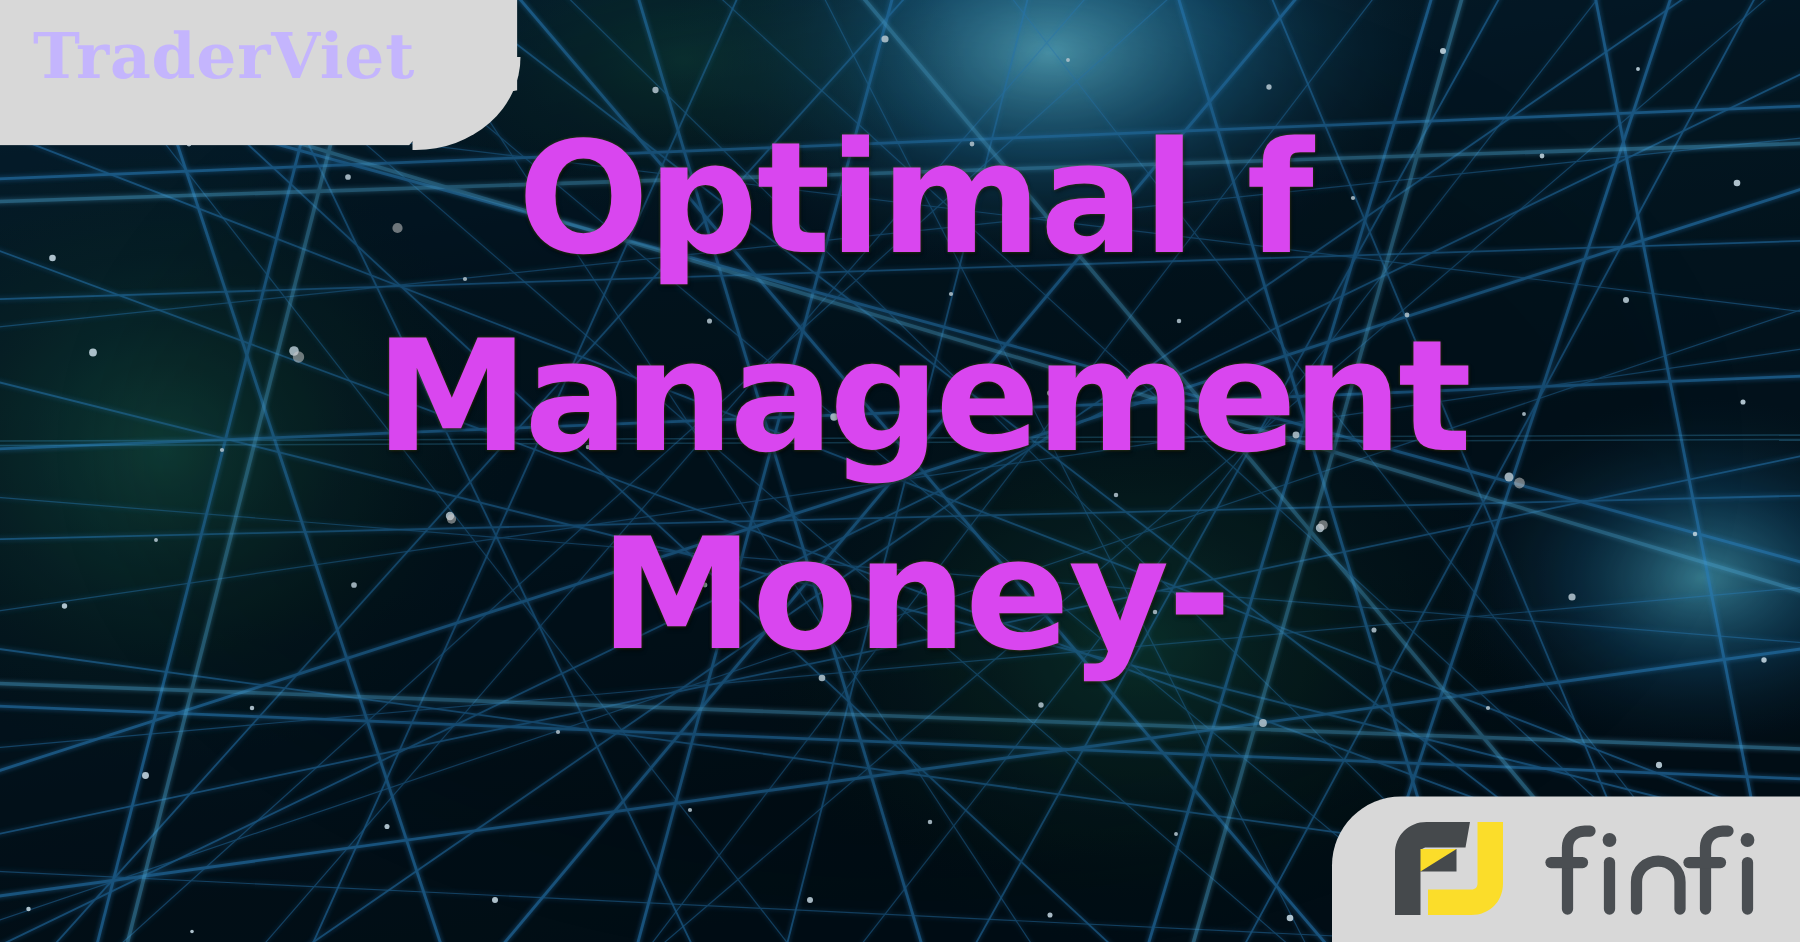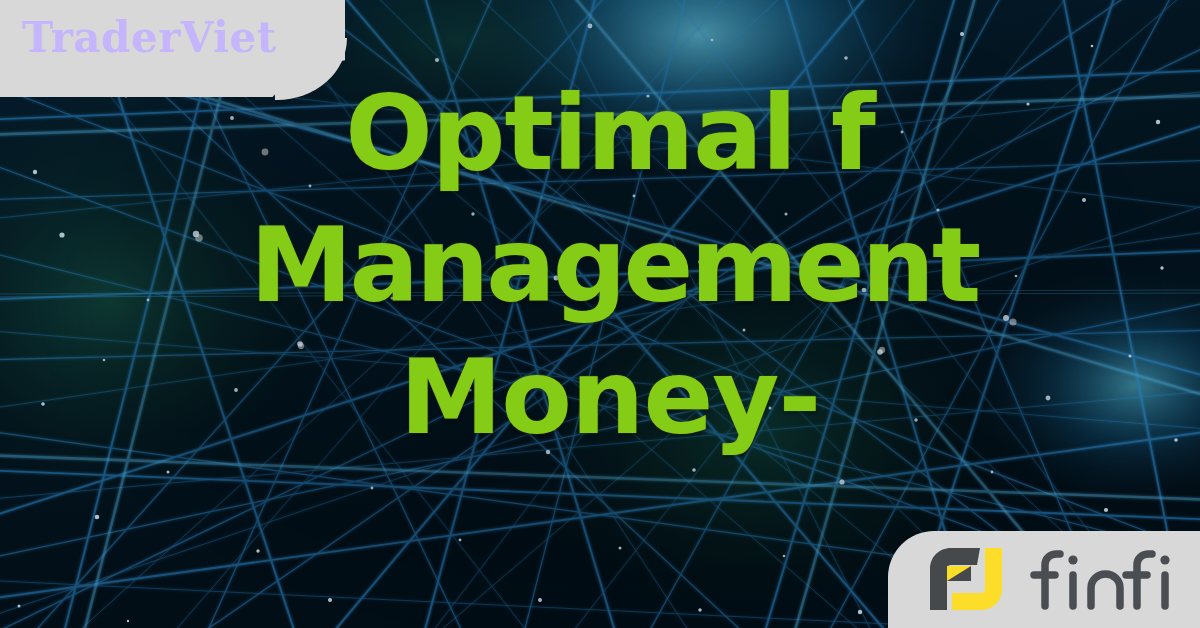--- a/index.html
+++ b/index.html
@@ -34,21 +34,21 @@
     position: absolute;
     left: 250px;
     top: 68px;
     width: 720px;
     text-align: center;
     z-index: 5;
     pointer-events: none;
   }
   .headline-line {
     display: block;
-    color: #84cc16;
+    color: #d946ef;
     font-family: "DejaVu Sans", "Liberation Sans", sans-serif;
     font-weight: bold;
     font-size: 103px;
     line-height: 1.28;
     letter-spacing: -1px;
     white-space: nowrap;
     text-shadow:
       0 0 2px rgba(120,110,10,0.55),
       1px 2px 3px rgba(0,0,0,0.45);
   }

